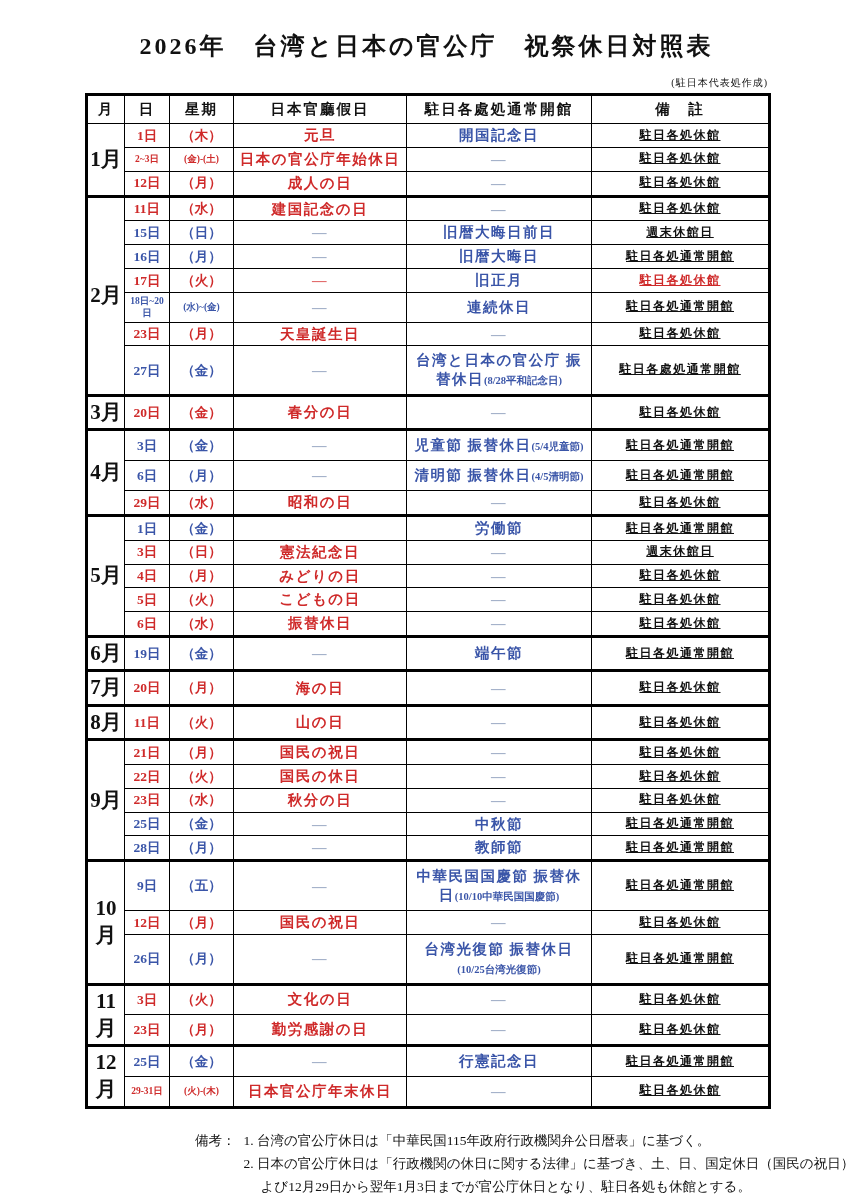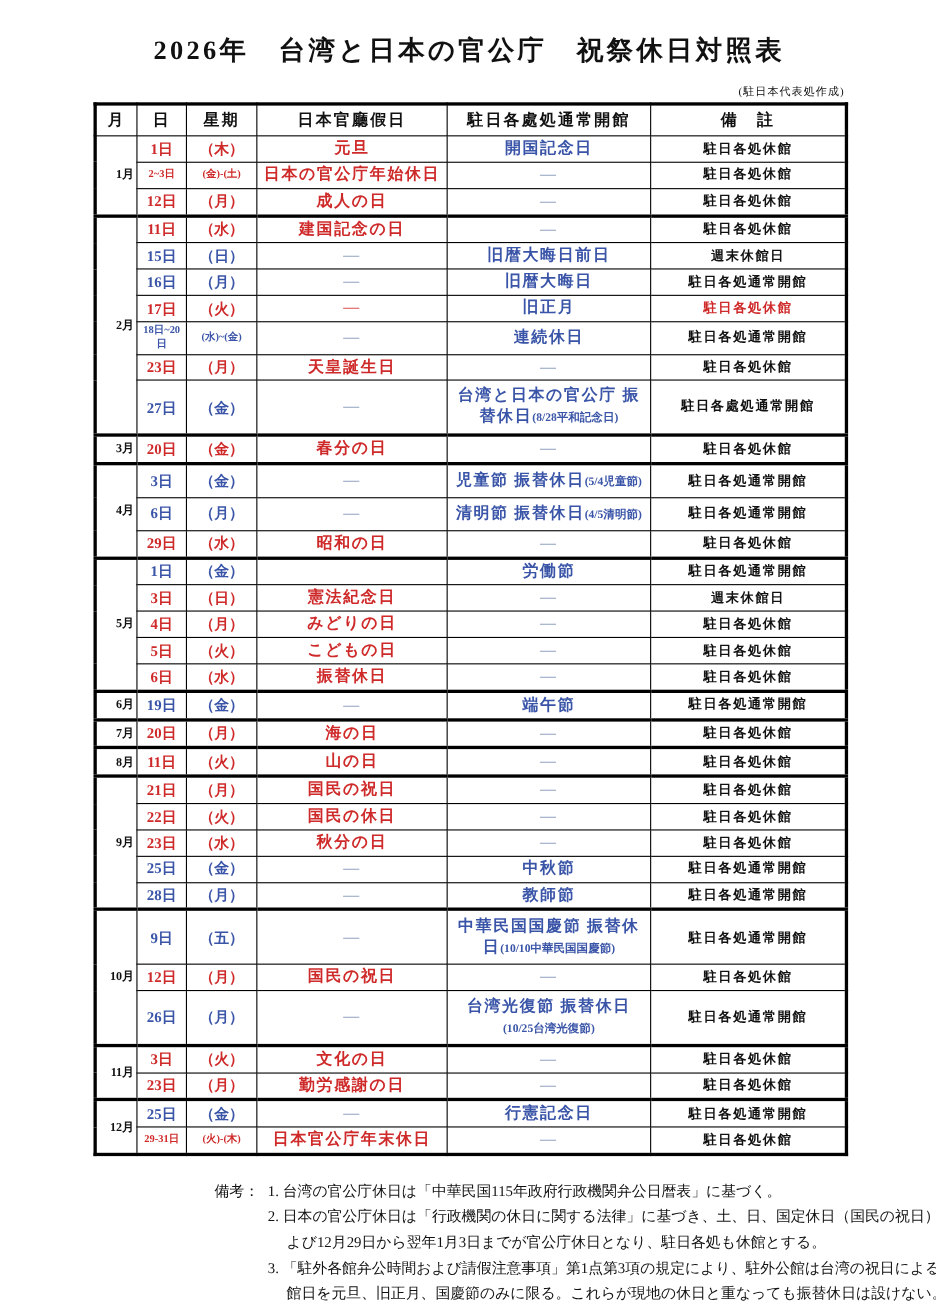--- a/index.html
+++ b/index.html
@@ -52,28 +52,29 @@
     padding:2px 2px;
     overflow:hidden;
   }
   th{
     font-size:14.5px;
     font-weight:bold;
     letter-spacing:2px;
     padding:4px 0;
   }
   td{font-size:14.5px;font-weight:bold;line-height:1.3;}
-  td.month-cell{font-size:11px;letter-spacing:0;text-align:right;}
+  td.month-cell{font-size:21px;letter-spacing:0;}
   td.day-cell{font-size:13.5px;letter-spacing:0;}
   td.week-cell{font-size:13.5px;letter-spacing:0;}
   td.jp-cell,td.tw-cell{letter-spacing:1.5px;}
   td.note-cell{
     font-size:12px;
     font-weight:bold;
     letter-spacing:1.5px;
+    text-decoration:underline;
   }
   td.small-txt{font-size:9.5px;letter-spacing:0;}
   tr.month-first td{border-top:3px solid #000;}
   tr.tall td{padding:5px 2px;}
   .sub{
     font-size:10.5px;
     letter-spacing:0;
     display:inline-block;
   }
   .c-red{color:var(--red);}

